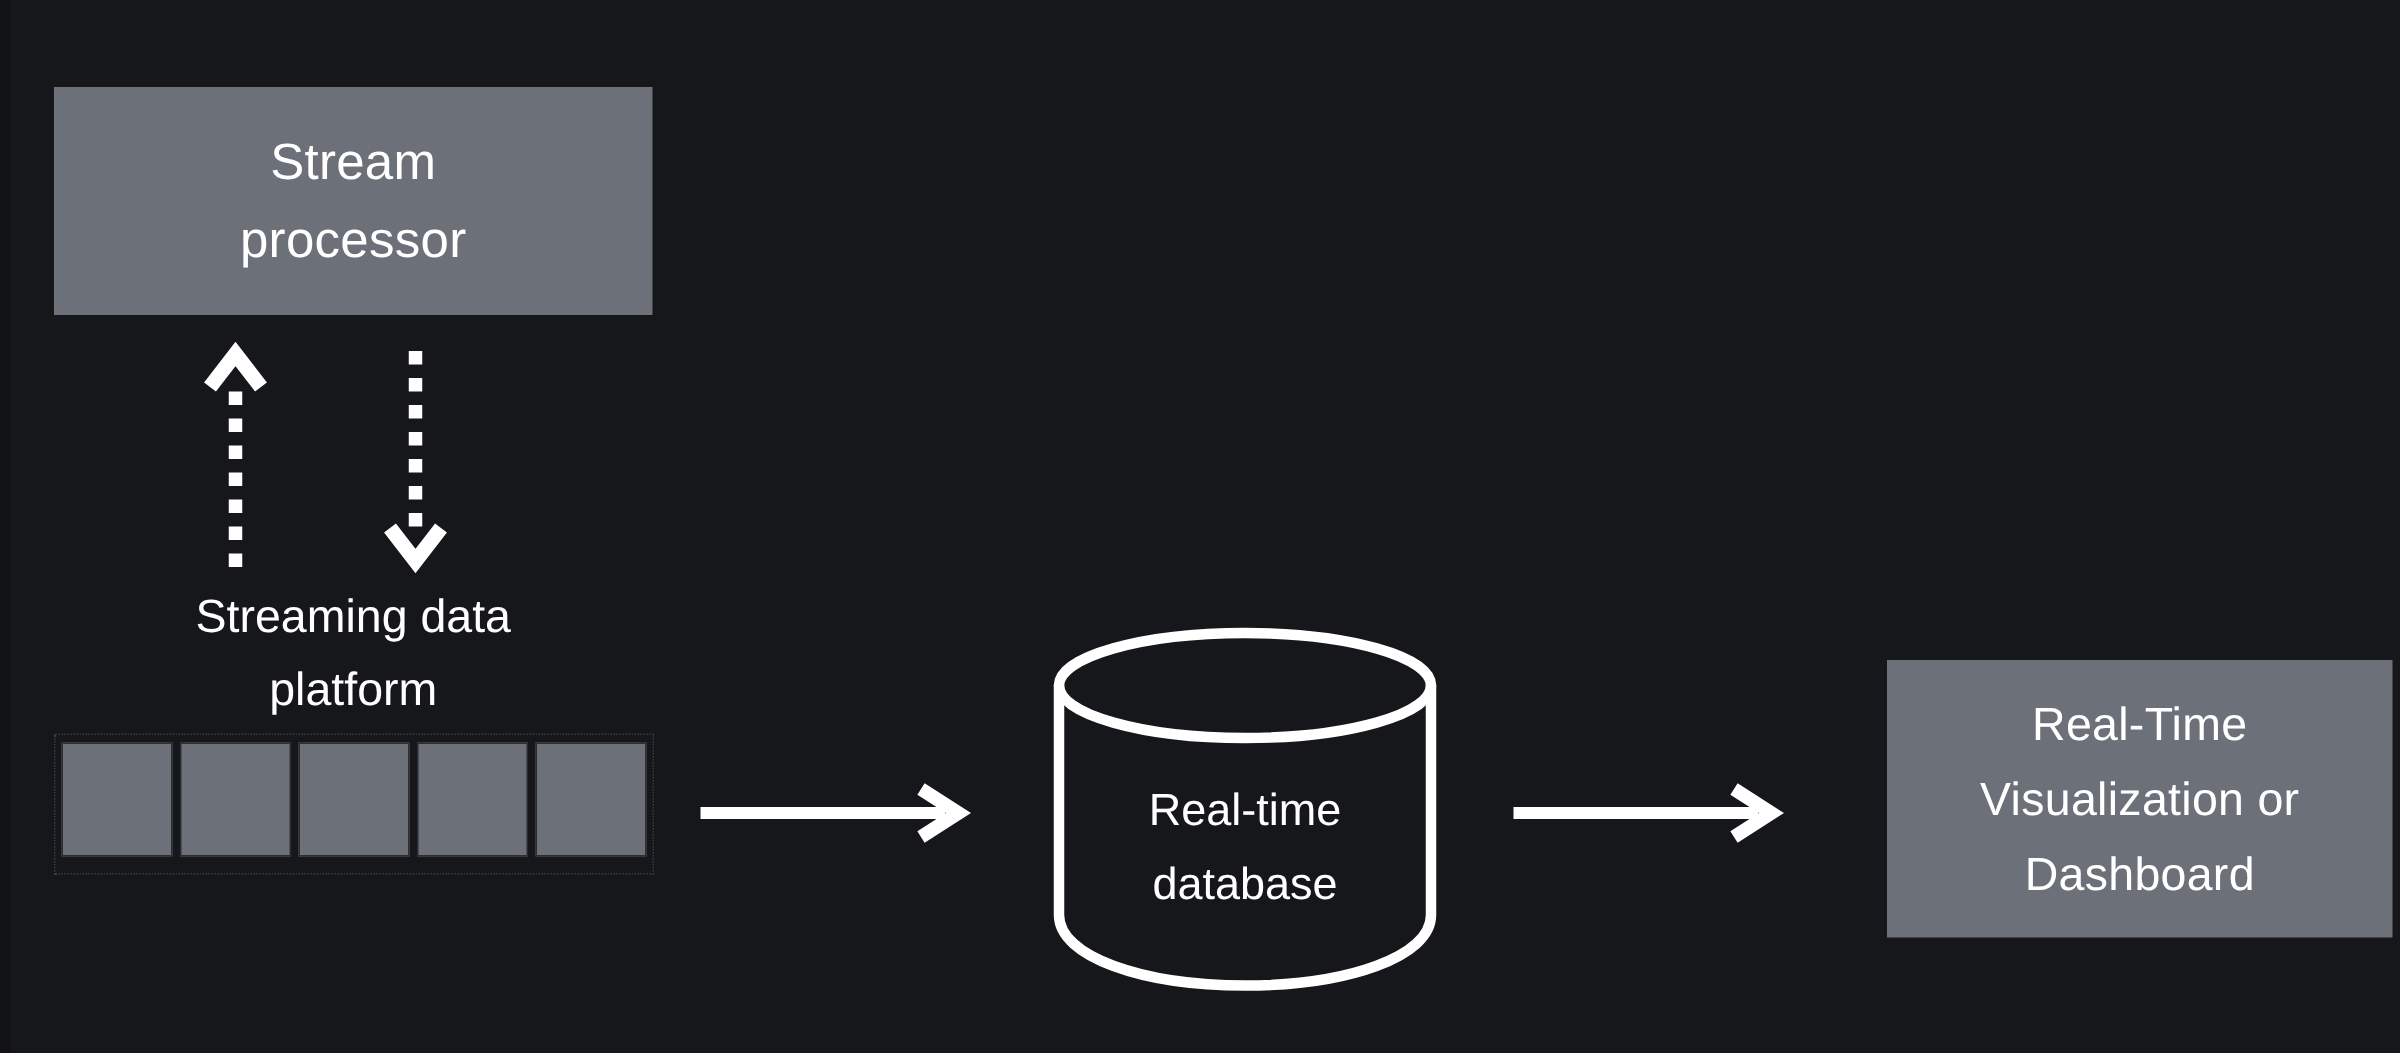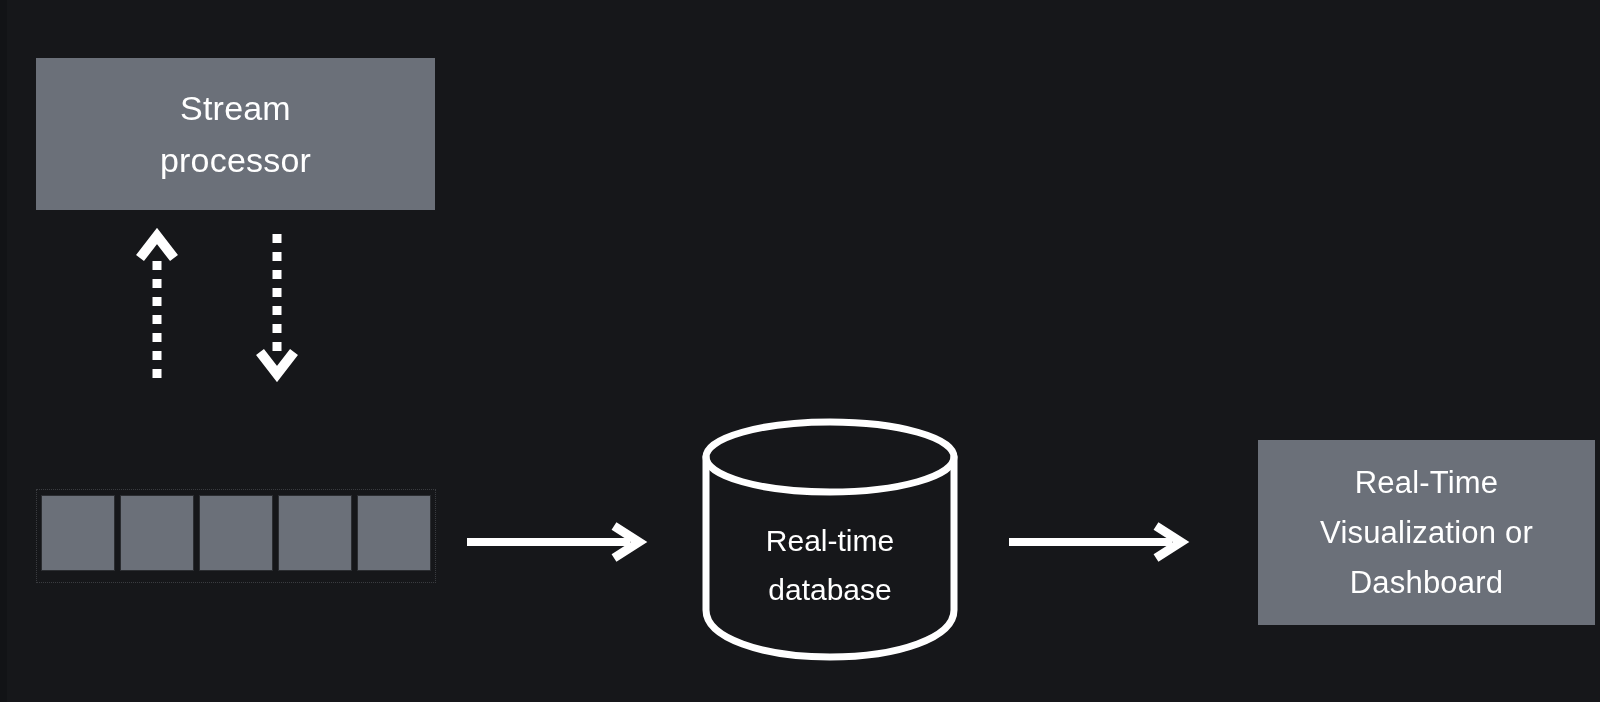--- a/index.html
+++ b/index.html
@@ -161,20 +161,22 @@
     </svg>
   </div>
 
   <div class="dotted-arrow" id="arrow-down-to-platform" style="left:253px; top:232px; width:48px; height:150px;">
     <svg width="48" height="150" viewBox="0 0 48 150">
       <line x1="24" y1="2" x2="24" y2="122" stroke="#ffffff" stroke-width="9" stroke-linecap="butt" stroke-dasharray="9 9"></line>
       <polyline points="7,120 24,142 41,120" fill="none" stroke="#ffffff" stroke-width="10" stroke-linejoin="miter" stroke-linecap="butt"></polyline>
     </svg>
   </div>
 
+  <div id="platform-caption">Streaming data
+platform</div>
 
   <div id="partition-bar">
     <div class="partition"></div>
     <div class="partition"></div>
     <div class="partition"></div>
     <div class="partition"></div>
     <div class="partition"></div>
   </div>
 
   <div class="flow-arrow" id="arrow-platform-database" style="left:462px; top:518px; width:190px; height:48px;">

